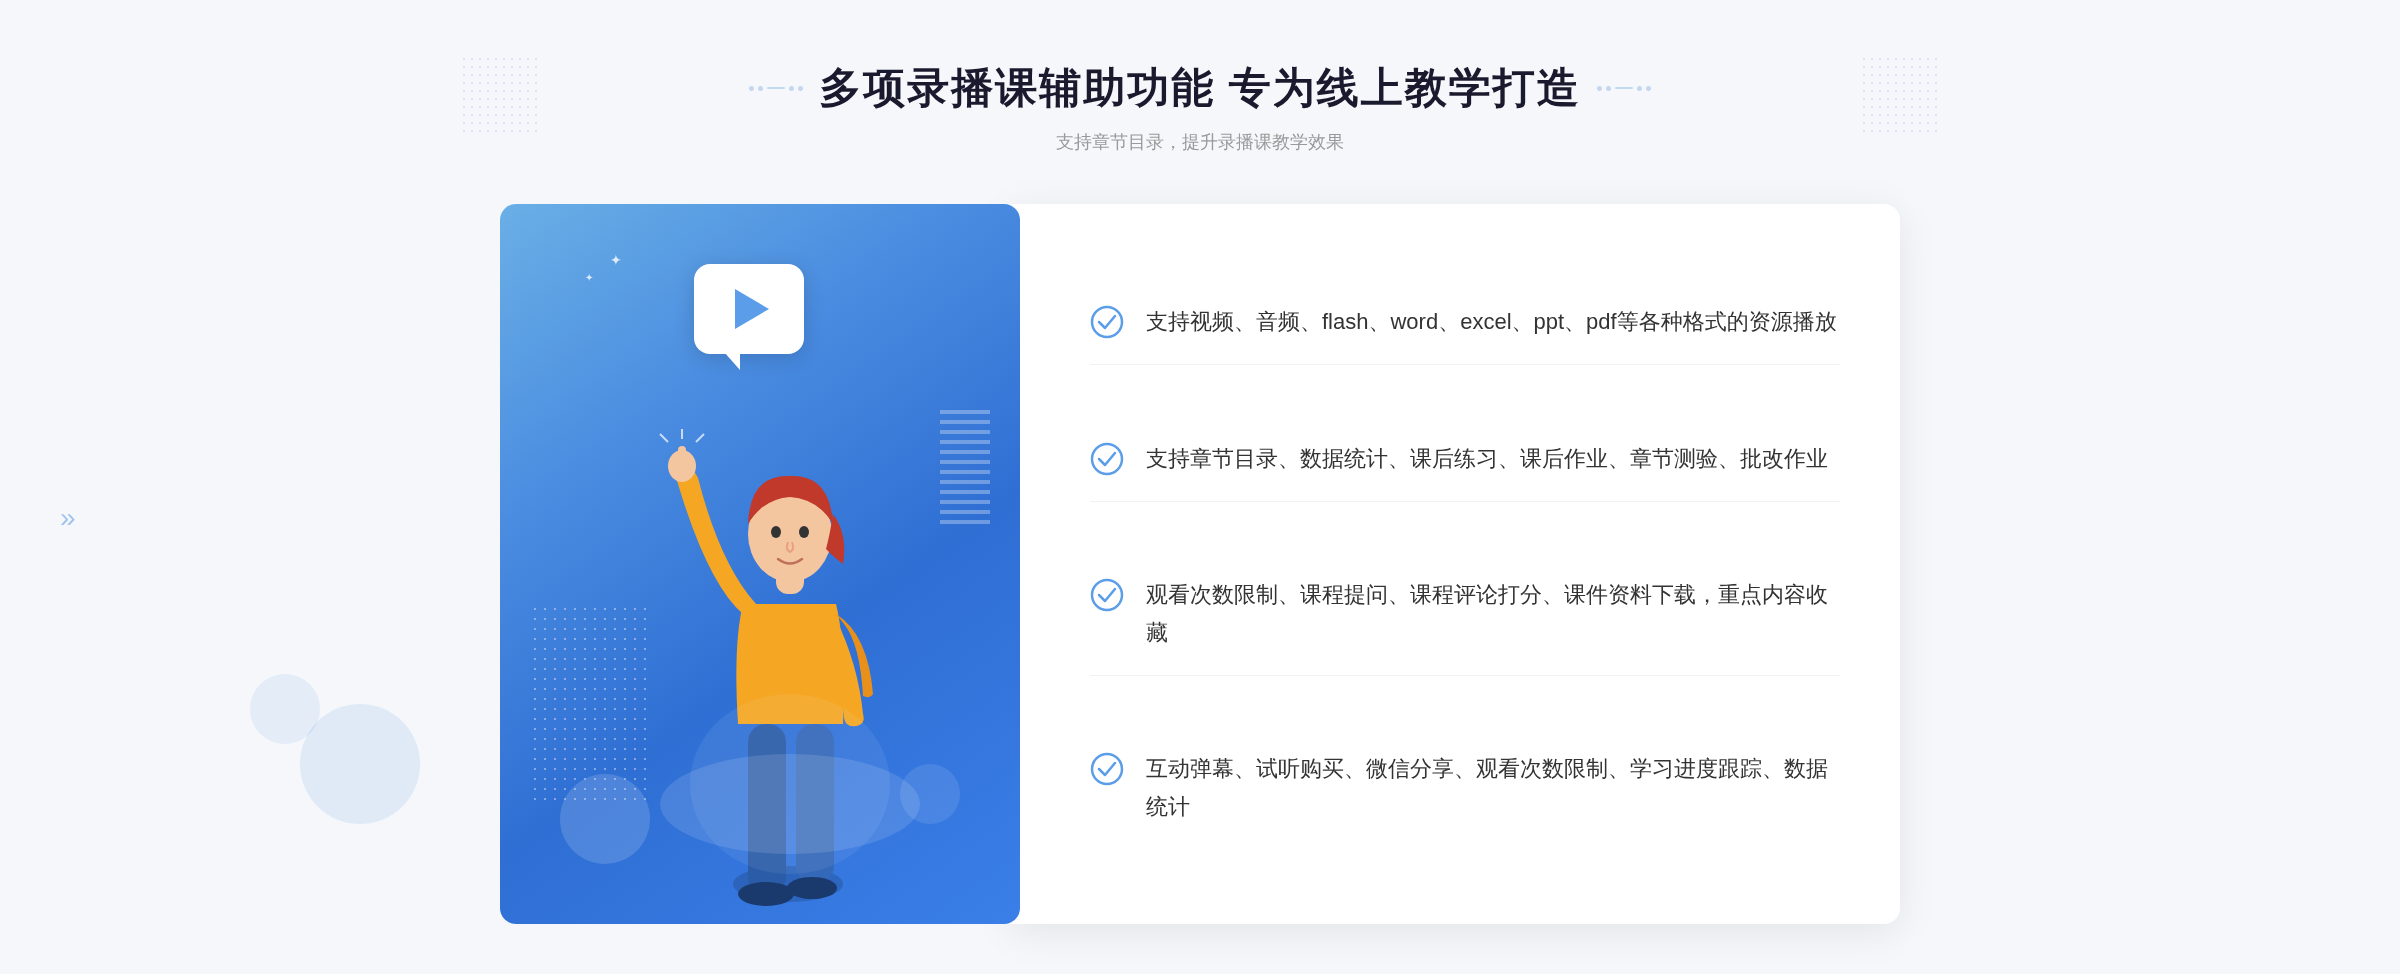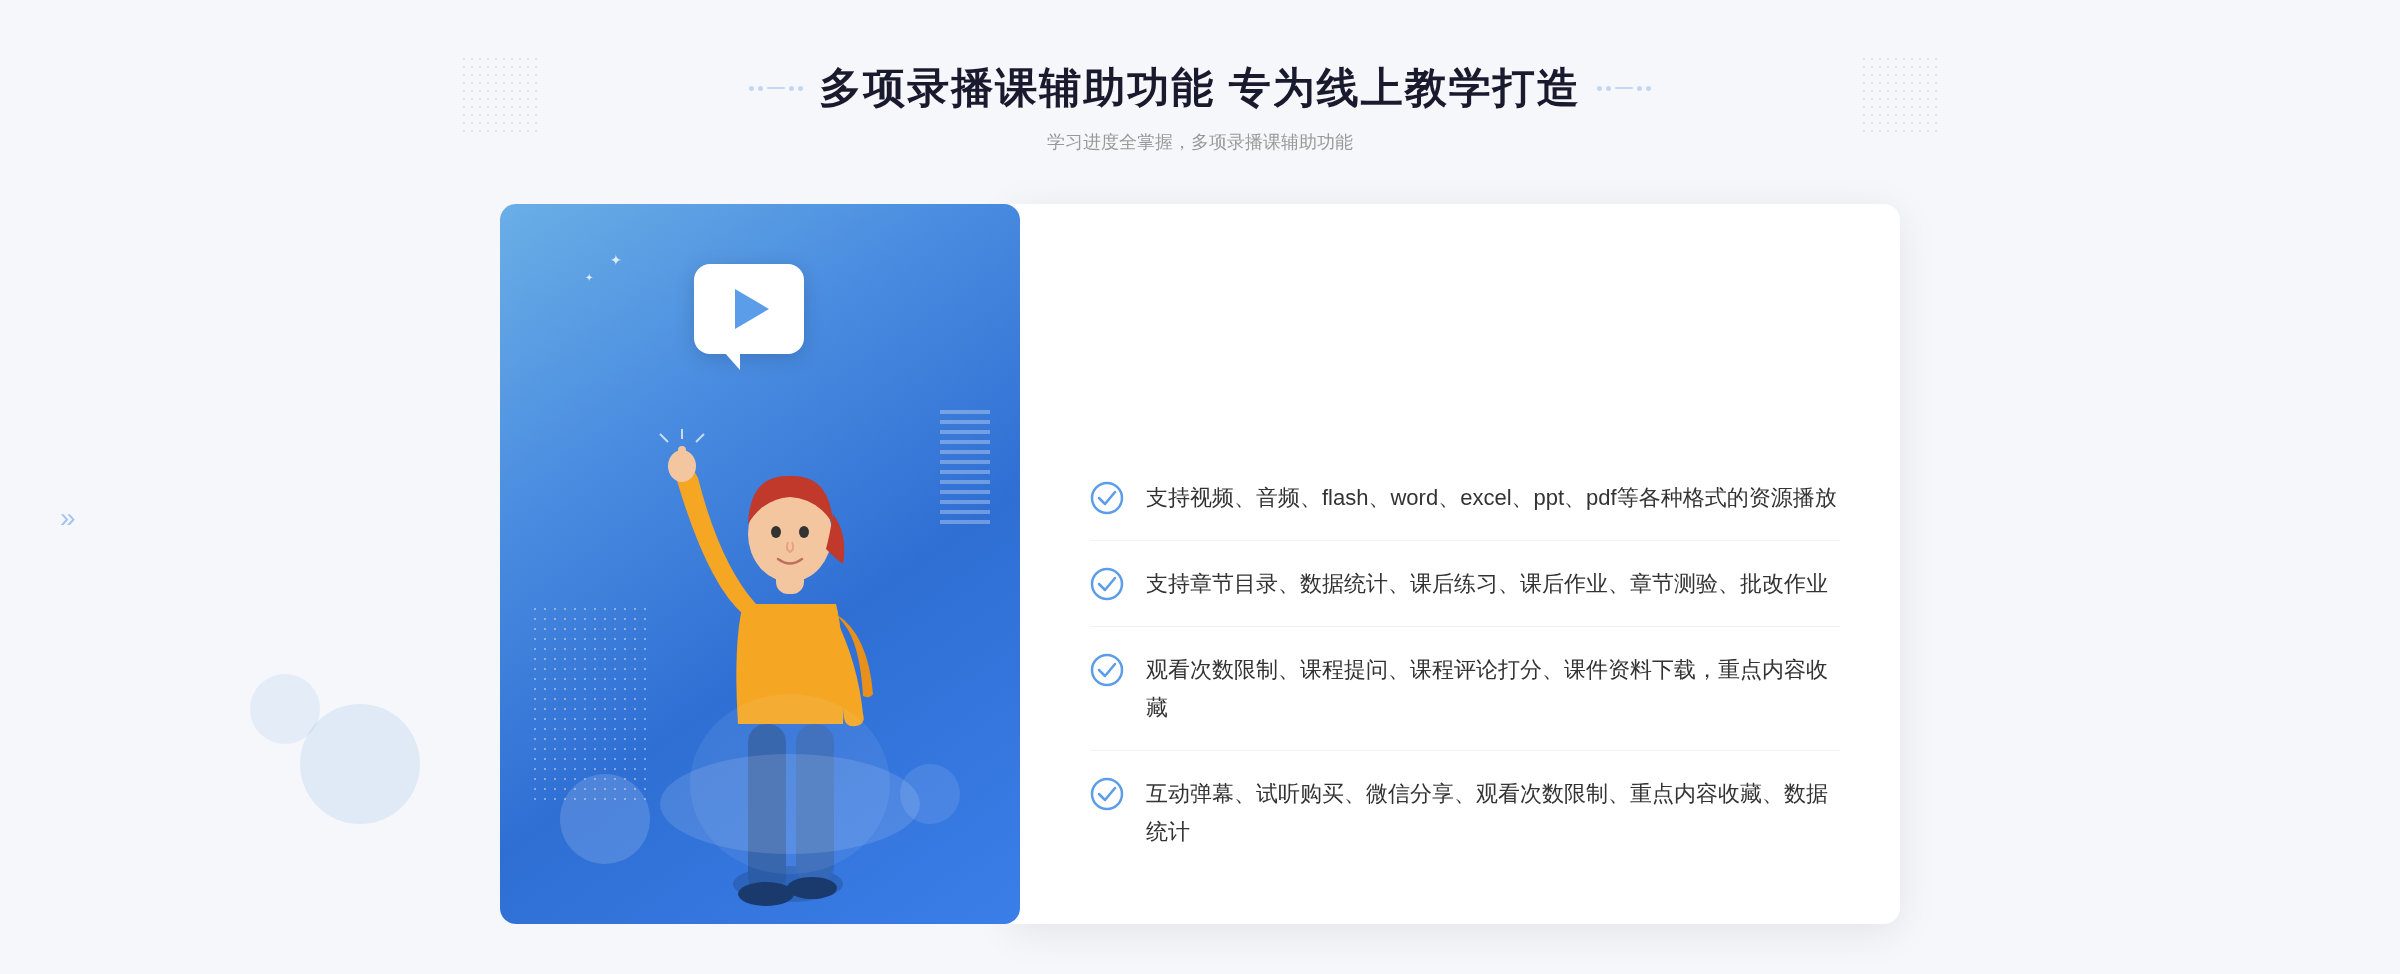--- a/index.html
+++ b/index.html
@@ -305,21 +305,21 @@
       </div>
       <span>多项录播课辅助功能 专为线上教学打造</span>
       <div class="title-deco">
         <span></span>
           <span></span>
         <div class="line"></div>
         <span></span>
           <span></span>
       </div>
     </div>
-    <div class="sub-title">学习进度全掌握，多项录播课辅助功能</div>
+    <div class="sub-title">支持章节目录，提升录播课教学效果</div>
   </div>
 
   <div class="content-area">
 
     <div class="illustration-panel">
 
       <div class="illus-dots"></div>
 
       <div class="illus-circle-1"></div>
       <div class="illus-circle-2"></div>
@@ -375,21 +375,21 @@
         <line x1="48" y1="38" x2="56" y2="30" stroke="white" stroke-width="2" opacity="0.7"></line>
 
         <path d="M188 210 Q220 230 225 290 Q222 295 215 292 Q212 240 196 220 Z" fill="#e8901a"></path>
 
         <ellipse cx="142" cy="400" rx="130" ry="50" fill="rgba(255,255,255,0.12)"></ellipse>
         <ellipse cx="142" cy="380" rx="100" ry="90" fill="rgba(255,255,255,0.07)"></ellipse>
       </svg>
 
     </div>
 
-    <div class="features-panel" style="position:relative;justify-content:flex-end;">
+    <div class="features-panel" style="position:relative;">
       <div class="accent-bar"></div>
 
       <div class="feature-item">
         <div class="check-icon">
           <svg viewBox="0 0 34 34" fill="none" xmlns="http://www.w3.org/2000/svg">
             <circle cx="17" cy="17" r="15" stroke="#5b9de8" stroke-width="2.5" fill="none"></circle>
             <polyline points="9,17 15,23 25,11" stroke="#5b9de8" stroke-width="2.5" stroke-linecap="round" stroke-linejoin="round" fill="none"></polyline>
           </svg>
         </div>
         <div class="feature-text">支持视频、音频、flash、word、excel、ppt、pdf等各种格式的资源播放</div>
@@ -415,18 +415,18 @@
         <div class="feature-text">观看次数限制、课程提问、课程评论打分、课件资料下载，重点内容收藏</div>
       </div>
 
       <div class="feature-item">
         <div class="check-icon">
           <svg viewBox="0 0 34 34" fill="none" xmlns="http://www.w3.org/2000/svg">
             <circle cx="17" cy="17" r="15" stroke="#5b9de8" stroke-width="2.5" fill="none"></circle>
             <polyline points="9,17 15,23 25,11" stroke="#5b9de8" stroke-width="2.5" stroke-linecap="round" stroke-linejoin="round" fill="none"></polyline>
           </svg>
         </div>
-        <div class="feature-text">互动弹幕、试听购买、微信分享、观看次数限制、重点内容收藏、数据统计</div>
+        <div class="feature-text">互动弹幕、试听购买、微信分享、观看次数限制、学习进度跟踪、数据统计</div>
       </div>
 
     </div>
   </div>
 </div>
 
 </body></html>

